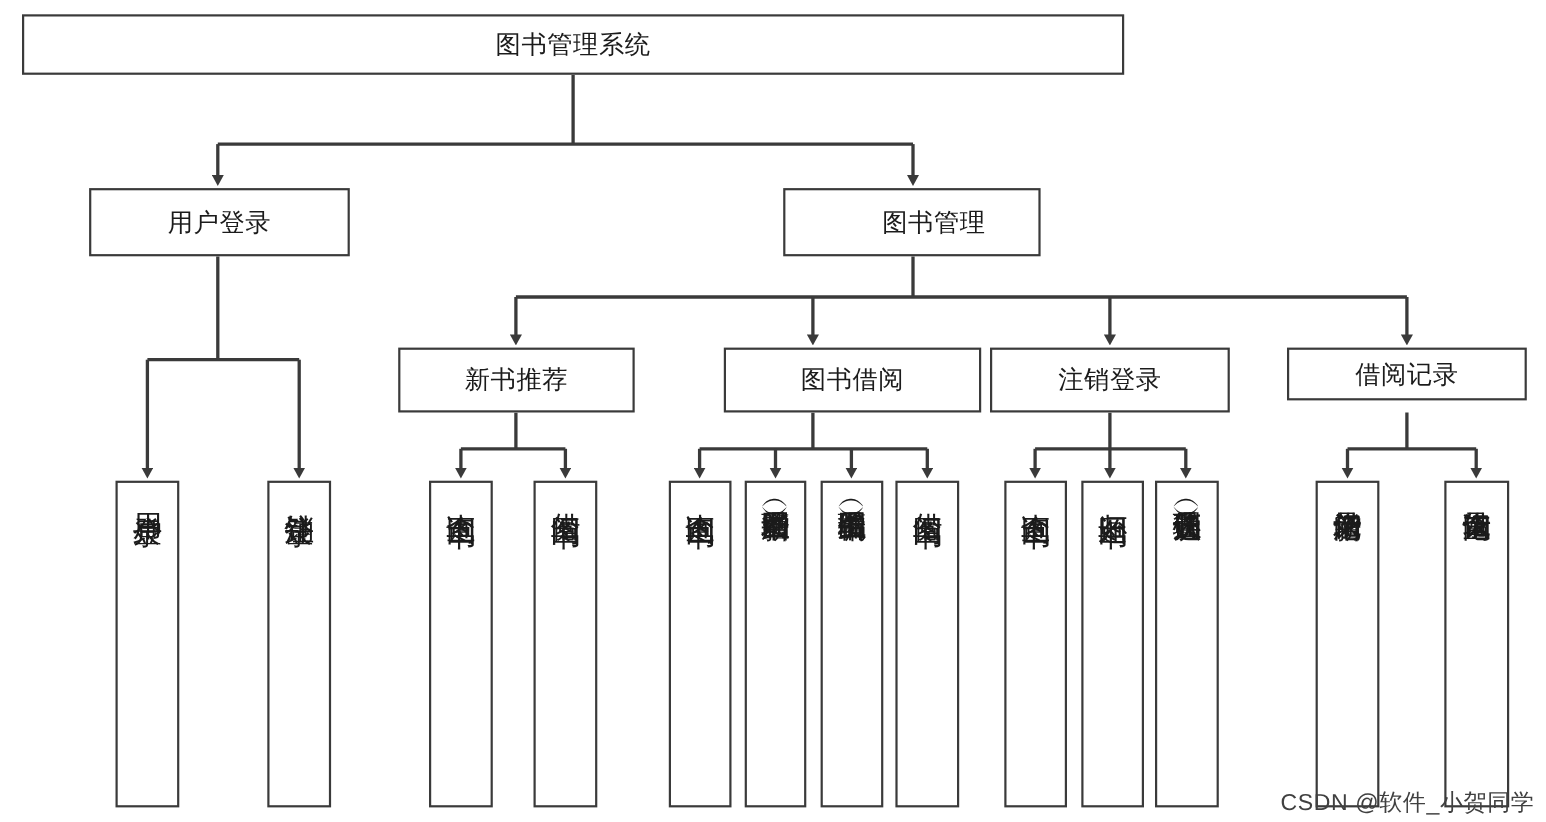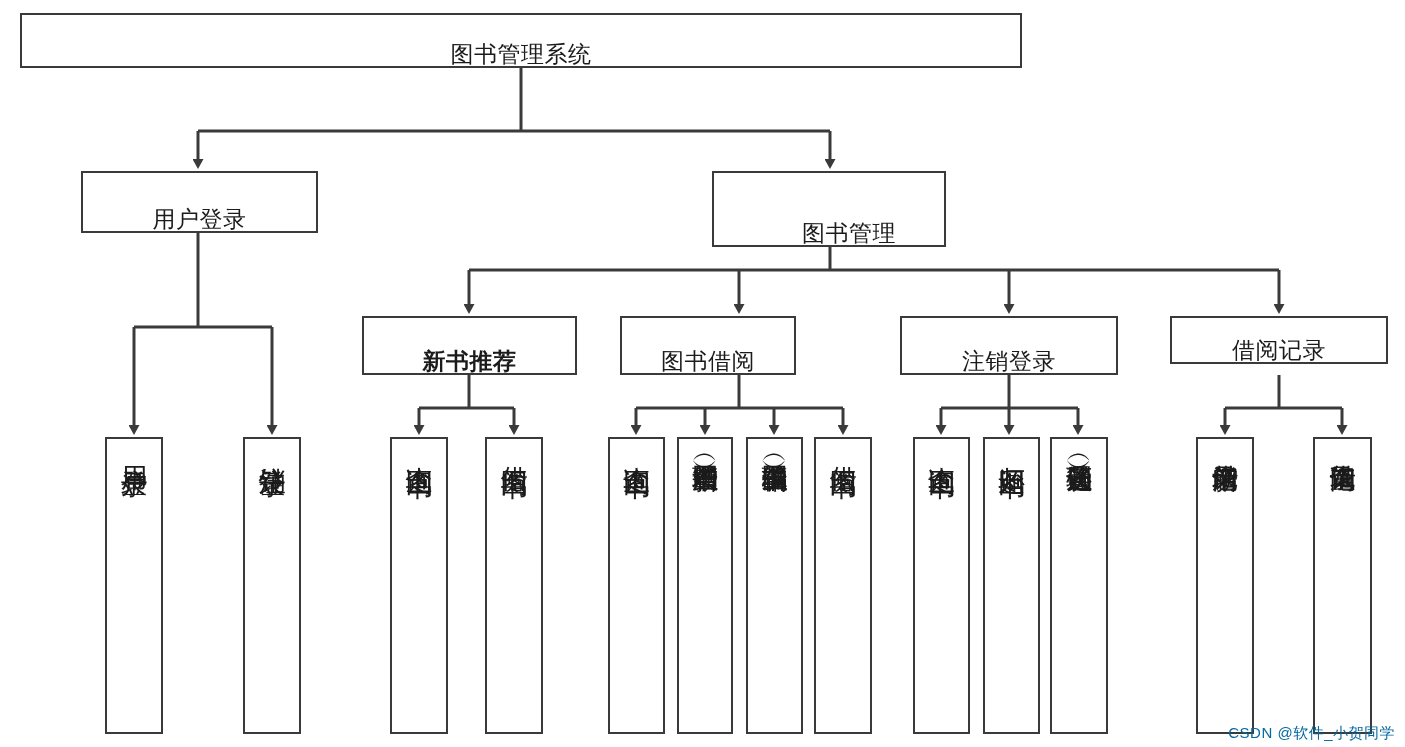--- a/index.html
+++ b/index.html
@@ -1,28 +1,28 @@
 <!DOCTYPE html>
 <html><head>
 <meta charset="utf-8">
 <title>图书管理系统 功能结构图</title>
 <style>
   html,body{margin:0;padding:0;background:#ffffff;}
   body{font-family:"Liberation Sans","DejaVu Sans",sans-serif;}
   #canvas{position:relative;width:1405px;height:747px;background:#ffffff;overflow:hidden;}
   #wires{position:absolute;left:0;top:0;width:1405px;height:747px;}
   .node{position:absolute;box-sizing:border-box;background:#ffffff;
-        border:2.5px solid #3a3a3a;display:flex;align-items:flex-end;justify-content:center;}
+        border:2.5px solid #3a3a3a;display:flex;align-items:center;justify-content:center;}
   .node .lbl{color:#1b1b1b;line-height:1.05;text-align:center;}
   .h-node .lbl{font-size:23px;letter-spacing:.5px;}
   .v-node{padding:6px 0;align-items:flex-start;}
   .v-node .lbl{writing-mode:vertical-rl;text-orientation:upright;
         font-size:27px;letter-spacing:2px;white-space:nowrap;margin:0 auto;}
   .v-node.tall .lbl{font-size:26px;letter-spacing:0px;}
-  #watermark{position:absolute;right:10px;bottom:4px;font-size:15px;color:#0369a1;
+  #watermark{position:absolute;right:10px;bottom:4px;font-size:21px;color:#404040;
         letter-spacing:.5px;white-space:nowrap;}
 </style>
 </head>
 <body>
 
 <div id="canvas">
 
   <svg id="wires" viewBox="0 0 1405 747" xmlns="http://www.w3.org/2000/svg">
     <defs>
       <marker id="arrow" markerWidth="10" markerHeight="11" refX="1" refY="5.5" orient="auto" markerUnits="userSpaceOnUse">
@@ -73,28 +73,28 @@
     </g>
   </svg>
 
   <div class="node h-node" style="left:20px;top:13px;width:1002px;height:55px;">
     <span class="lbl">图书管理系统</span>
   </div>
 
   <div class="node h-node" style="left:81px;top:171px;width:237px;height:62px;">
     <span class="lbl">用户登录</span>
   </div>
-  <div class="node h-node" style="left:712px;top:171px;width:234px;height:76px;padding-left:40px;">
+  <div class="node h-node" style="left:712px;top:171px;width:234px;height:62px;padding-left:40px;">
     <span class="lbl">图书管理</span>
   </div>
 
-  <div class="node h-node" style="left:362px;top:316px;width:215px;height:59px;font-weight:bold;">
+  <div class="node h-node" style="left:362px;top:316px;width:215px;height:59px;">
     <span class="lbl">新书推荐</span>
   </div>
-  <div class="node h-node" style="left:620px;top:316px;width:176px;height:59px;">
+  <div class="node h-node" style="left:658px;top:316px;width:234px;height:59px;">
     <span class="lbl">图书借阅</span>
   </div>
   <div class="node h-node" style="left:900px;top:316px;width:218px;height:59px;">
     <span class="lbl">注销登录</span>
   </div>
   <div class="node h-node" style="left:1170px;top:316px;width:218px;height:48px;">
     <span class="lbl">借阅记录</span>
   </div>
 
   <div class="node v-node" style="left:105px;top:437px;width:58px;height:297px;">

